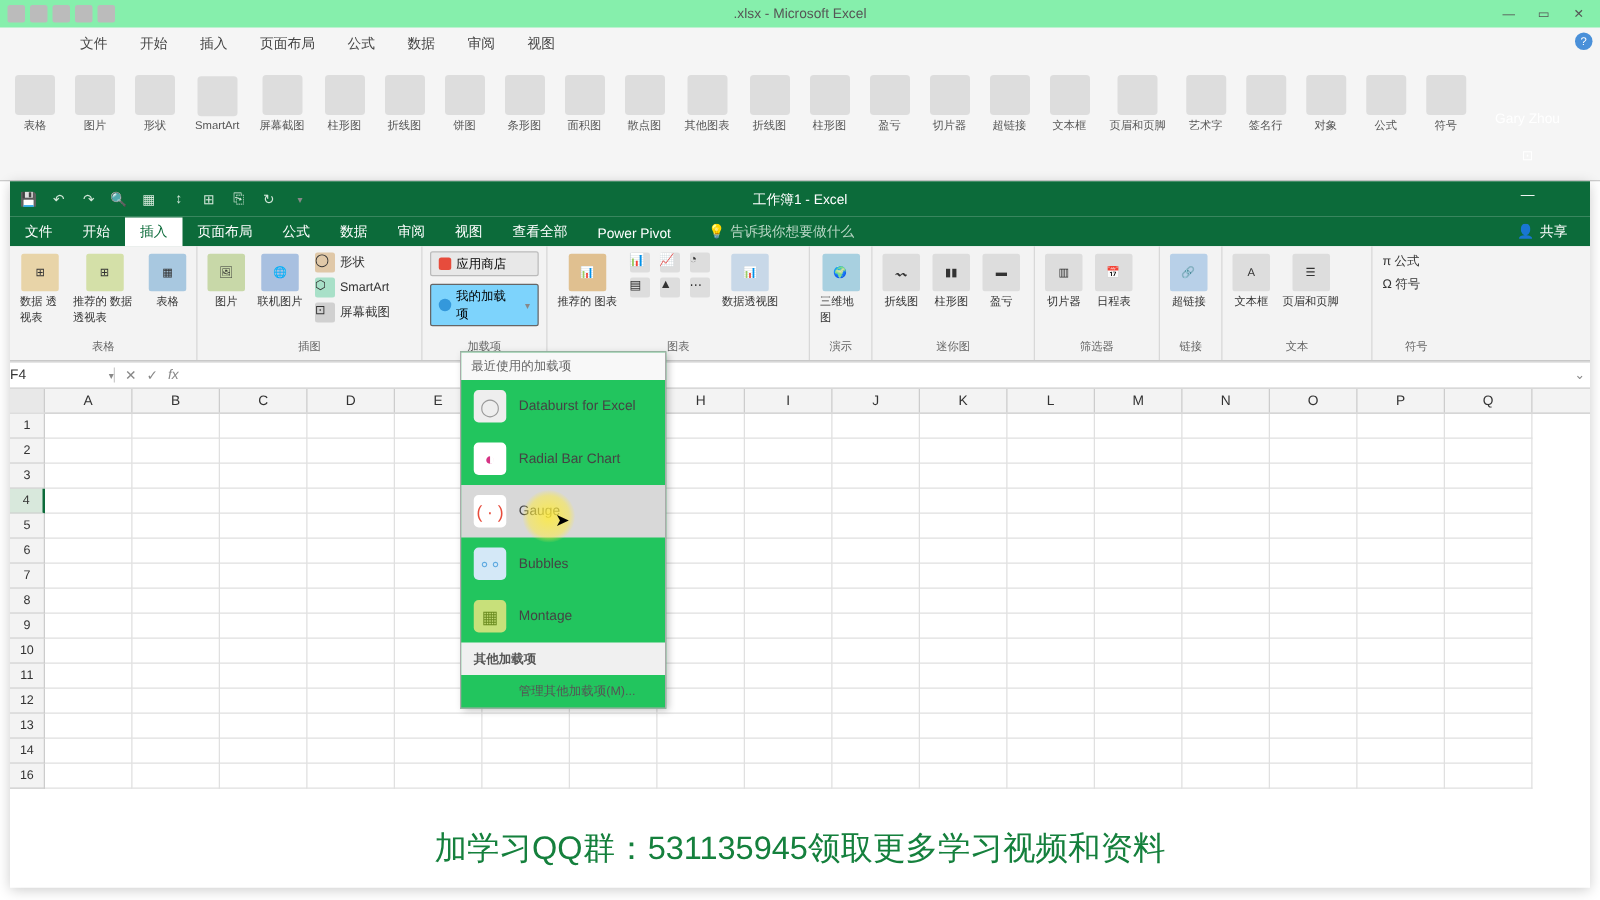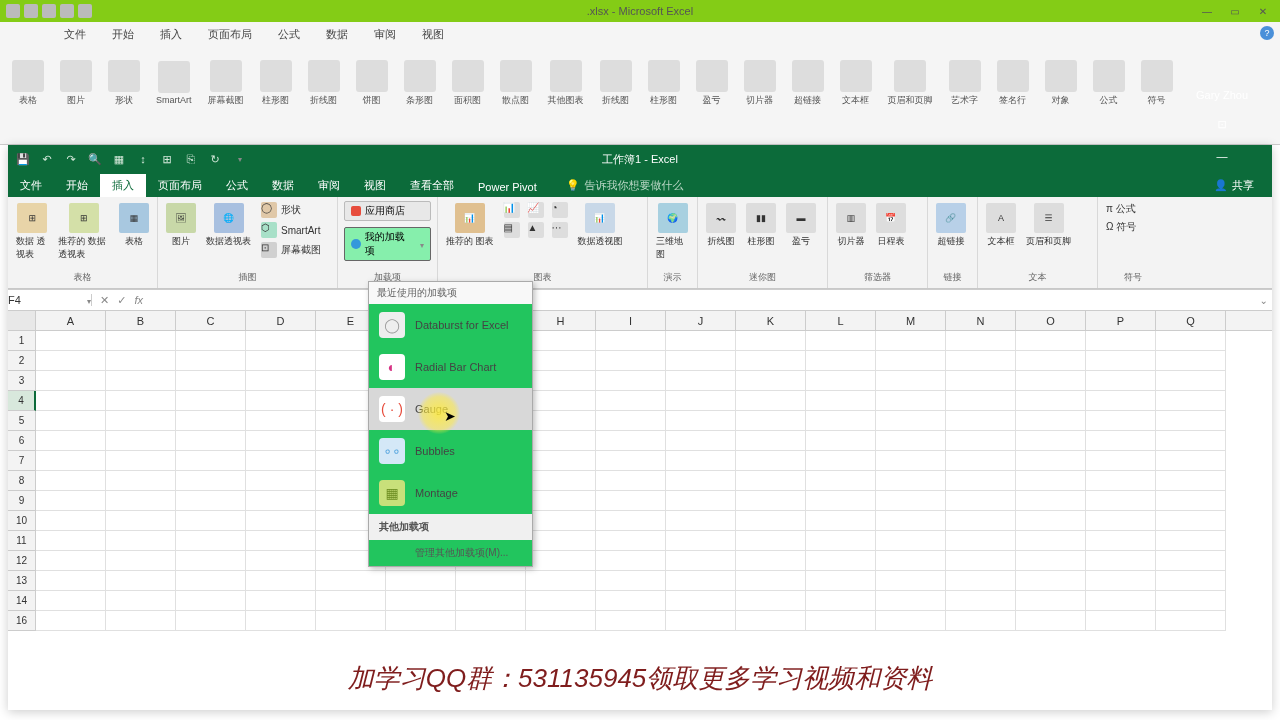--- a/index.html
+++ b/index.html
@@ -1,20 +1,20 @@
 <!DOCTYPE html>
 <html><head>
 <meta charset="utf-8">
 <style>
 * { margin: 0; padding: 0; box-sizing: border-box; font-family: "Microsoft YaHei", Arial, sans-serif; }
 body { width: 1280px; height: 720px; overflow: hidden; background: #fff; position: relative; }
 
 
 .bg-excel { position: absolute; top: 0; left: 0; right: 0; height: 145px; background: #f5f5f5; border-bottom: 1px solid #ccc; }
-.bg-titlebar { height: 22px; background: #84cc16; display: flex; align-items: center; justify-content: center; font-size: 11px; color: #555; position: relative; }
+.bg-titlebar { height: 22px; background: #86efac; display: flex; align-items: center; justify-content: center; font-size: 11px; color: #555; position: relative; }
 .bg-title-right { position: absolute; right: 6px; display: flex; gap: 6px; }
 .bg-title-btn { width: 22px; height: 16px; display: flex; align-items: center; justify-content: center; font-size: 10px; color: #555; }
 .bg-qat { position: absolute; left: 6px; display: flex; gap: 4px; align-items: center; }
 .bg-qat-icon { width: 14px; height: 14px; background: #bbb; border-radius: 2px; }
 .bg-tabs { height: 22px; display: flex; align-items: flex-end; padding-left: 60px; gap: 18px; font-size: 11px; color: #444; }
 .bg-tab { padding: 2px 4px; }
 .bg-ribbon { height: 78px; display: flex; align-items: center; padding: 4px 12px; gap: 16px; filter: blur(0.5px); }
 .bg-rib-item { display: flex; flex-direction: column; align-items: center; gap: 2px; font-size: 9px; color: #555; }
 .bg-rib-icon { width: 32px; height: 32px; background: #ddd; border-radius: 3px; }
 .bg-help { position: absolute; right: 6px; top: 26px; display: flex; gap: 4px; }
@@ -73,21 +73,21 @@
 .col-headers { display: flex; height: 20px; background: #f3f3f3; border-bottom: 1px solid #ccc; }
 .corner { width: 28px; border-right: 1px solid #ccc; background: #e8e8e8; }
 .col-h { width: 70px; border-right: 1px solid #ccc; display: flex; align-items: center; justify-content: center; font-size: 11px; color: #333; }
 .rows { }
 .row { display: flex; height: 20px; }
 .row-h { width: 28px; background: #f3f3f3; border-right: 1px solid #ccc; border-bottom: 1px solid #ccc; display: flex; align-items: center; justify-content: center; font-size: 10px; color: #333; }
 .row-h.sel { background: #d8e8dc; border-right: 2px solid #0c6b3a; }
 .cell { width: 70px; border-right: 1px solid #e0e0e0; border-bottom: 1px solid #e0e0e0; }
 
 
-.overlay-text { position: absolute; bottom: 24px; left: 50%; transform: translateX(-50%); font-size: 26px; color: #7f1d1d; z-index: 300; font-weight: 500; white-space: nowrap; font-style: italic; }
+.overlay-text { position: absolute; bottom: 24px; left: 50%; transform: translateX(-50%); font-size: 26px; color: #15803d; z-index: 300; font-weight: 500; white-space: nowrap; }
 .chev::after { content: "▾"; font-size: 8px; color: #888; margin-left: 2px; }
 </style>
 </head>
 <body>
 
 <div class="bg-excel">
   <div class="bg-titlebar">
     <div class="bg-qat">
       <div class="bg-qat-icon"></div>
       <div class="bg-qat-icon"></div>
@@ -283,21 +283,21 @@
     </div>
 
     <div class="fg-group" style="width:180px">
       <div class="fg-group-content">
         <div class="fg-btn-lg">
             <div class="ico" style="background:#c8d8a8">🖼</div>
             <span>图片</span>
           </div>
         <div class="fg-btn-lg">
             <div class="ico" style="background:#a8c0e0">🌐</div>
-            <span>数据透视表</span>
+            <span>联机图片</span>
           </div>
         <div class="fg-stack">
           <div class="fg-btn-sm">
               <div class="ico" style="background:#e0c8a8">◯</div>
               <span>形状</span>
             </div>
           <div class="fg-btn-sm">
               <div class="ico" style="background:#a8e0c8">⬡</div>
               <span>SmartArt</span>
             </div>
@@ -310,21 +310,21 @@
       <div class="fg-group-label">插图</div>
     </div>
 
     <div class="fg-group" style="width:100px">
       <div class="fg-group-content">
         <div class="fg-stack" style="gap:6px">
           <div class="addin-btn store">
               <span class="dot"></span>
               <span>应用商店</span>
             </div>
-          <div class="addin-btn my" style="border-color:#666;background:#86efac">
+          <div class="addin-btn my" style="border-color:#666;background:#7dd3fc">
               <span class="dot"></span>
               <span>我的加载项</span>
               <span class="chev"></span>
             </div>
         </div>
       </div>
       <div class="fg-group-label">加载项</div>
     </div>
 
     <div class="fg-group" style="width:210px">

